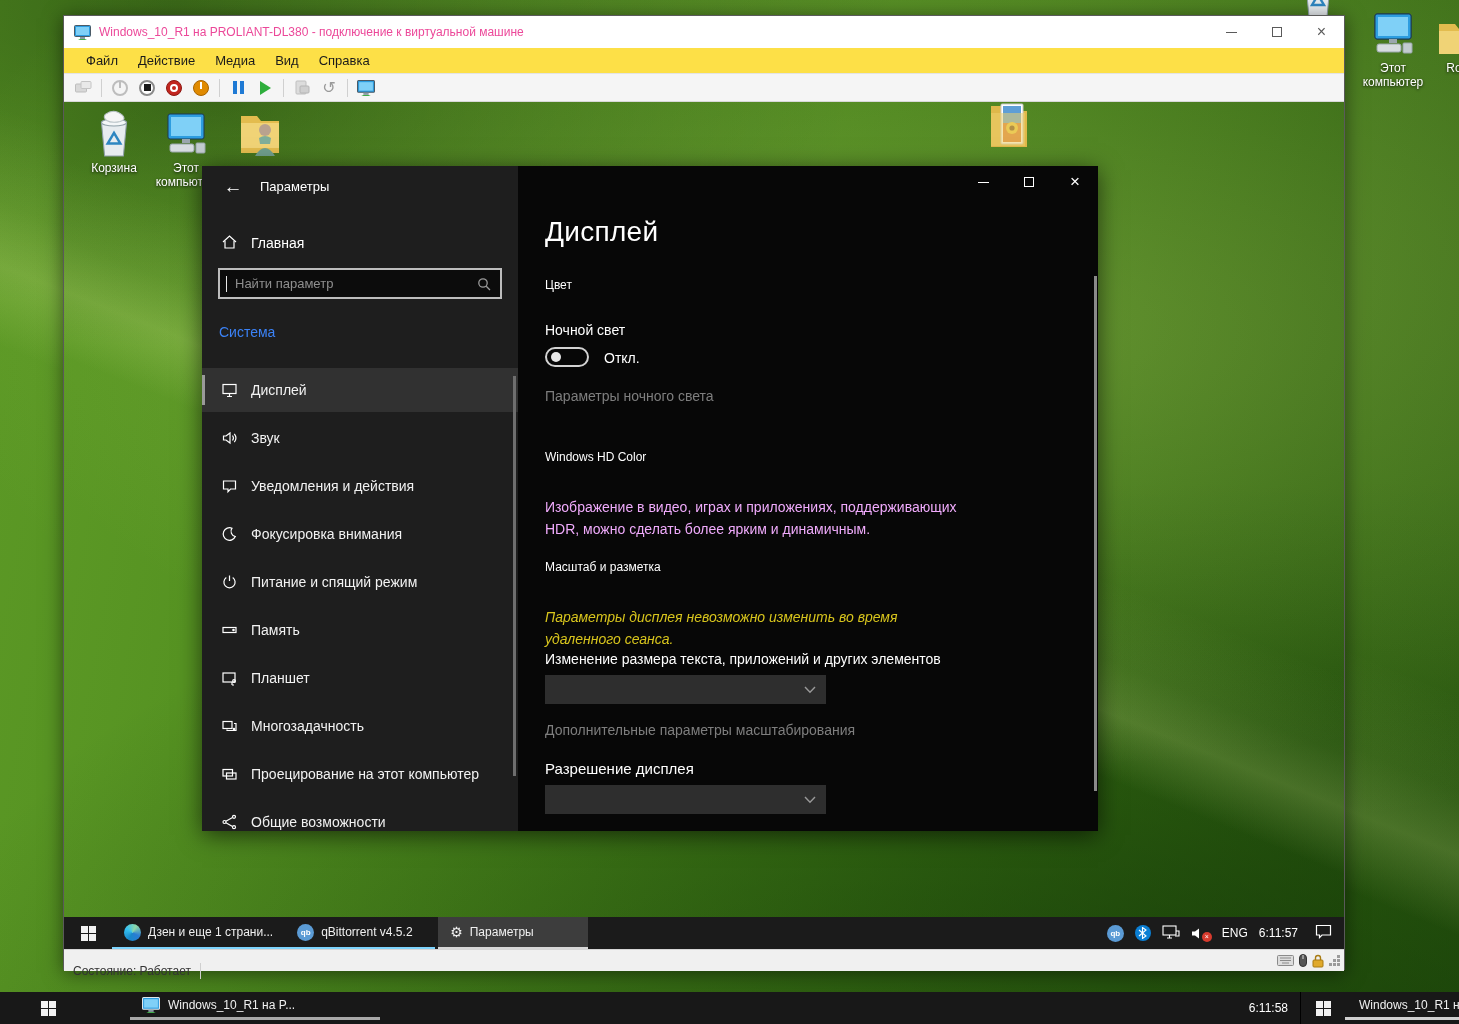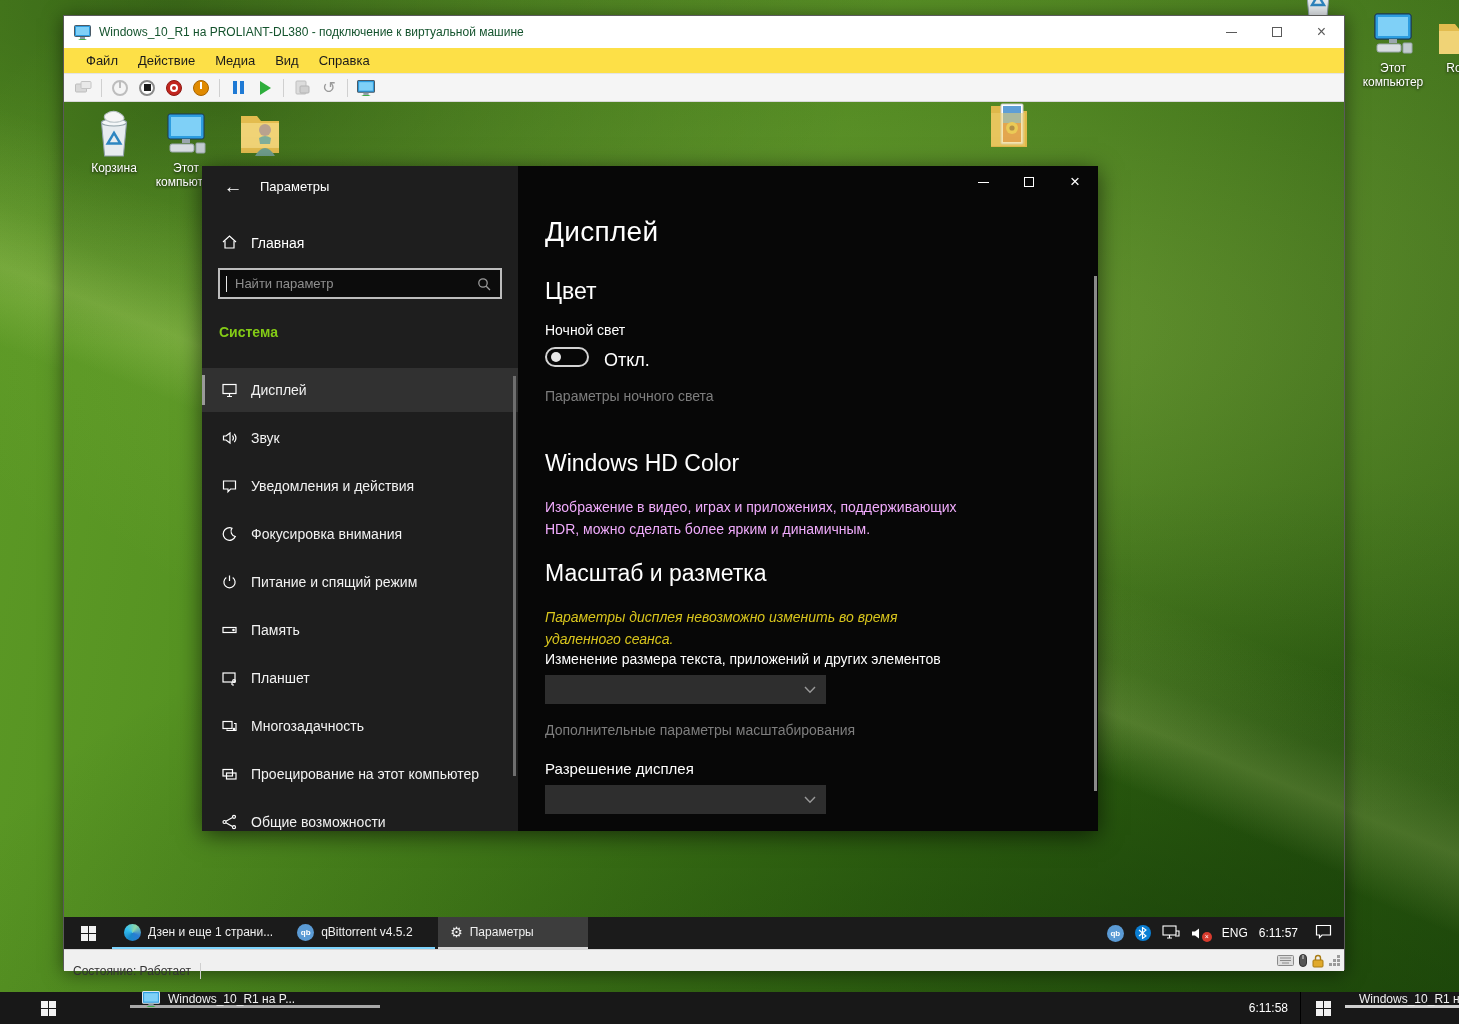--- a/index.html
+++ b/index.html
@@ -18,21 +18,21 @@
   }
 
   
   .dicon { width:76px; text-align:center; color:#fff; font-size:12px; text-shadow:0 1px 3px rgba(0,0,0,.85); cursor:default; }
   .dicon .img { display:flex; justify-content:center; align-items:flex-end; height:50px; margin-bottom:3px; }
   .dicon .lbl { line-height:14px; }
 
   
   .vm-window { left:63px; top:15px; width:1282px; height:955px; background:#fff; border:1px solid #5a5a5a; box-shadow:0 3px 18px rgba(0,0,0,.5); z-index:5; }
   .vm-titlebar { height:32px; background:#ffffff; display:flex; align-items:center; padding-left:10px; }
-  .vm-title { font-size:12px; color:#14532d; margin-left:8px; flex:1 1 auto; white-space:nowrap; overflow:hidden; }
+  .vm-title { font-size:12px; color:#ec4899; margin-left:8px; flex:1 1 auto; white-space:nowrap; overflow:hidden; }
   .cap-btn { width:45px; height:31px; display:flex; align-items:center; justify-content:center; color:#5a5a5a; }
   .g-min { width:11px; height:1px; background:#5a5a5a; }
   .g-max { width:10px; height:10px; border:1px solid #5a5a5a; }
   .g-close { font-size:16px; line-height:16px; color:#5a5a5a; }
   .vm-menubar { height:26px; background:#fde047; display:flex; align-items:center; padding-left:12px; border-bottom:1px solid #e4e4e4; }
   .menu-item { font-size:13px; color:#1b1b1b; padding:0 10px; }
   .vm-toolbar { height:28px; background:#f5f5f5; border-bottom:1px solid #d8d8d8; display:flex; align-items:center; padding-left:10px; gap:9px; }
   .tb-sep { width:1px; height:18px; background:#d0d0d0; }
   .tico { width:18px; height:18px; display:flex; align-items:center; justify-content:center; }
   .circle-ico { width:16px; height:16px; border-radius:50%; display:flex; align-items:center; justify-content:center; }
@@ -57,49 +57,49 @@
   .settings { left:138px; top:64px; width:896px; height:665px; background:#070707; box-shadow:0 4px 22px rgba(0,0,0,.6); overflow:hidden; z-index:3; }
   .sidebar { position:absolute; left:0; top:0; width:316px; height:100%; background:#1e1e1e; }
   .back-arrow { position:absolute; left:16px; top:6px; font-size:19px; color:#fff; width:30px; height:30px; display:flex; align-items:center; justify-content:center; }
   .s-header { position:absolute; left:58px; top:13px; font-size:13px; color:#fff; }
   .home-row { position:absolute; left:0; top:58px; width:100%; height:38px; display:flex; align-items:center; color:#fff; font-size:14px; }
   .home-row .si-icon { margin:0 12px 0 18px; }
   .searchbox { position:absolute; left:16px; top:102px; width:284px; height:31px; background:#0c0c0c; border:2px solid #bdbdbd; display:flex; align-items:center; }
   .searchbox input { flex:1; background:transparent; border:none; outline:none; color:#e8e8e8; font-size:13px; padding-left:8px; font-family:inherit; }
   .searchbox input::placeholder { color:#8f8f8f; }
   .caret { width:1px; height:16px; background:#e8e8e8; margin-left:6px; }
-  .section-h { position:absolute; left:17px; top:158px; font-size:14px; font-weight:700; color:#84cc16; }
+  .section-h { position:absolute; left:17px; top:158px; font-size:14px; font-weight:400; color:#3b82f6; }
   .side-list { position:absolute; left:0; top:202px; width:100%; }
   .side-item { height:44px; margin-bottom:4px; display:flex; align-items:center; color:#f2f2f2; font-size:14px; position:relative; }
   .side-item .si-icon { margin:0 12px 0 18px; width:19px; display:flex; justify-content:center; }
   .side-item.selected { background:rgba(255,255,255,0.085); }
   .side-item.selected::before { content:""; position:absolute; left:0; top:7px; width:3px; height:30px; background:#9a9a9a; }
   .side-scroll { position:absolute; right:2px; top:210px; width:3px; height:400px; background:#6e6e6e; }
 
   .content { position:absolute; left:316px; top:0; width:580px; height:100%; color:#fff; }
   .content .x { position:absolute; left:27px; }
   .h1 { font-size:28px; font-weight:300; letter-spacing:.3px; }
-  .h2 { font-size:23px; font-weight:400; }
+  .h2 { font-size:12px; font-weight:400; }
   .body-t { font-size:14px; }
   .gray-link { font-size:14px; color:#7e7e7e; }
   .desc { font-size:14px; color:#f0abfc; line-height:1.6; }
   .warn { font-size:14px; line-height:1.55;font-style:italic; }
   .toggle { width:44px; height:20px; border:2px solid #d2d2d2; border-radius:11px; position:relative; }
   .toggle .knob { position:absolute; left:4px; top:3px; width:10px; height:10px; border-radius:50%; background:#e8e8e8; }
   .dropdown { width:281px; height:29px; background:#2e2e2e; display:flex; align-items:center; justify-content:flex-end; padding-right:10px; }
   .win-controls { position:absolute; right:0; top:0; display:flex; }
   .wc { width:46px; height:32px; display:flex; align-items:center; justify-content:center; }
   .wg-min { width:11px; height:1px; background:#fff; }
   .wg-max { width:10px; height:10px; border:1px solid #fff; }
   .wg-close { font-size:17px; color:#fff; }
   .content-scroll { position:absolute; right:1px; top:110px; width:3px; height:515px; background:#8a8a8a; }
 
   
   .host-tb { position:absolute; bottom:0; height:32px; background:#181818; z-index:20; }
-  .host-task { position:absolute; display:flex; align-items:center; gap:8px; height:16px; padding:0 12px; color:#f0f0f0; font-size:12px; border-bottom:3px solid #a8a8a8; white-space:nowrap; }
+  .host-task { position:absolute; display:flex; align-items:center; gap:8px; height:28px; padding:0 12px; color:#f0f0f0; font-size:12px; border-bottom:3px solid #a8a8a8; white-space:nowrap; }
   .clock { position:absolute; right:12px; top:0; height:32px; display:flex; align-items:center; color:#fff; font-size:12px; }
   .edge-icon { width:17px; height:17px; border-radius:50%; background:conic-gradient(from 210deg,#1988c9,#35c1f1,#8fd8a8,#2a7cd4,#1988c9); }
   .qb-icon { width:17px; height:17px; border-radius:50%; background:#5b9bd5; color:#fff; font-size:8px; font-weight:700; display:flex; align-items:center; justify-content:center; }
   .gear { color:#f0f0f0; font-size:14px; line-height:14px; }
   .bt-icon { width:16px; height:16px; border-radius:50%; background:#0b7fd4; display:flex; align-items:center; justify-content:center; }
 </style>
 </head>
 <body>
 
 <div class="abs wallpaper" style="left:0;top:0;width:1459px;height:1024px;">
@@ -403,21 +403,21 @@
           <div class="side-scroll"></div>
         </div>
 
         <div class="content">
           <h1 class="x h1" style="top:50px;">Дисплей</h1>
           <h2 class="x h2" style="top:112px;">Цвет</h2>
           <div class="x body-t" style="top:156px;">Ночной свет</div>
           <div class="x toggle" style="top:181px;">
               <span class="knob"></span>
             </div>
-          <div class="x body-t" style="top:184px;left:86px;font-size:18px;">Откл.</div>
+          <div class="x body-t" style="top:184px;left:86px;font-size:14px;">Откл.</div>
           <div class="x gray-link" style="top:222px;">Параметры ночного света</div>
           <h2 class="x h2" style="top:284px;">Windows HD Color</h2>
           <div class="x desc" style="top:330px;width:428px;">Изображение в видео, играх и приложениях, поддерживающих HDR, можно сделать более ярким и динамичным.</div>
           <h2 class="x h2" style="top:394px;">Масштаб и разметка</h2>
           <div class="x warn" style="top:441px;width:432px;color:#d8c51d;">Параметры дисплея невозможно изменить во время удаленного сеанса.</div>
           <div class="x body-t" style="top:485px;white-space:nowrap;">Изменение размера текста, приложений и других элементов</div>
           <div class="x dropdown" style="top:509px;">
             <svg width="12" height="8" viewBox="0 0 12 8">
                 <path d="M1 1 L6 6.2 L11 1" stroke="#9a9a9a" fill="none" stroke-width="1.4"></path>
               </svg>

